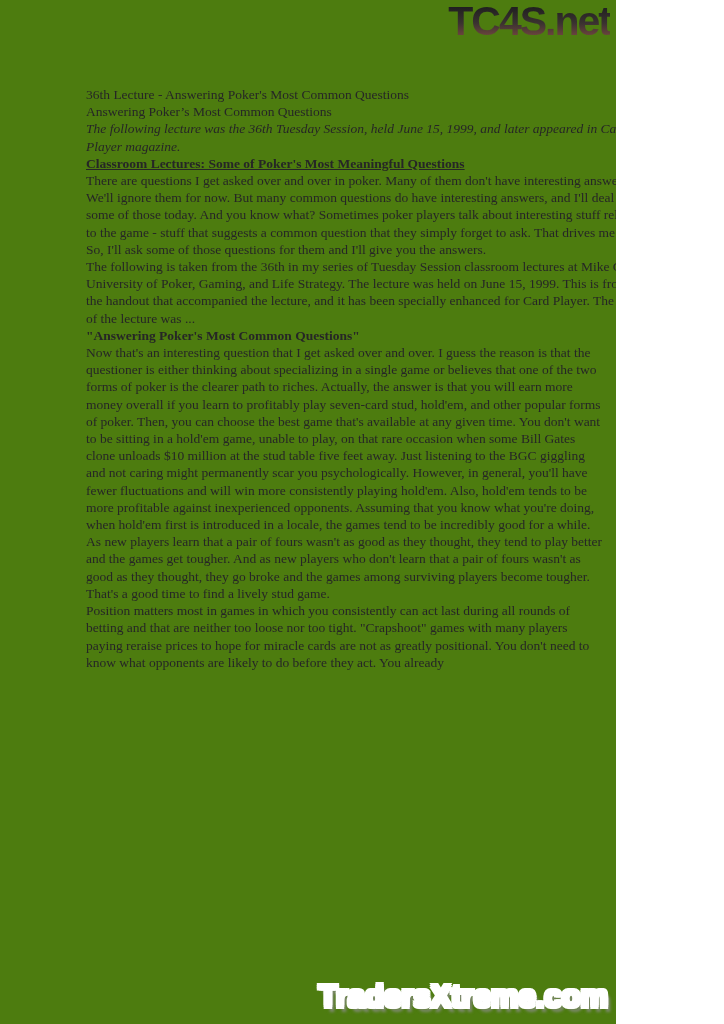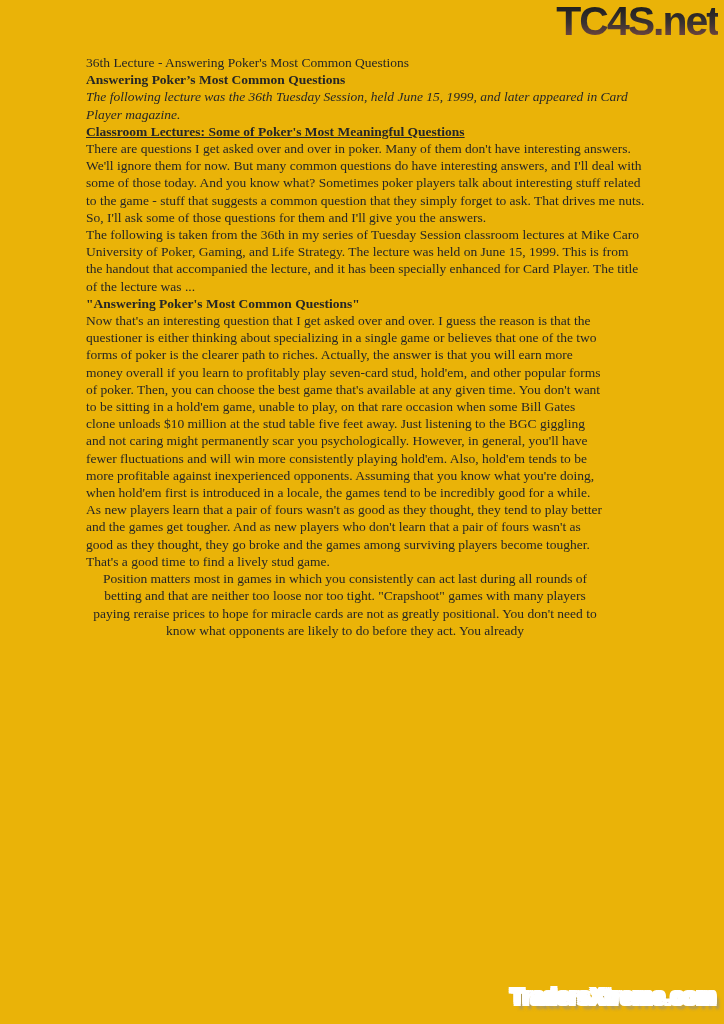--- a/index.html
+++ b/index.html
@@ -1,21 +1,21 @@
 <!DOCTYPE html>
 <html><head>
 <meta charset="utf-8">
 <style>
   * { margin: 0; padding: 0; box-sizing: border-box; }
   html, body { background: #ffffff; }
   .page {
     position: relative;
-    width: 724px;
+    width: 616px;
     height: 1024px;
-    background: #eab308;
+    background: #4d7c0f;
     overflow: hidden;
     font-family: "Liberation Serif", "DejaVu Serif", serif;
     color: #262626;
   }
 
   
   .top-logo {
     position: absolute;
     top: 0px;
     right: 6px;
@@ -31,37 +31,37 @@
     color: #3a3a3a;
     cursor: pointer;
   }
 
   
   .content {
     position: absolute;
     left: 86px;
     top: 0;
     width: 561px;
-    padding-top: 54px;
+    padding-top: 86px;
     font-size: 13.5px;
     line-height: 17.2px;
   }
   .content p { margin: 0; }
   .header-line { margin-top: 0; }
-  .doc-title { margin-top: 33px; font-weight: bold; }
+  .doc-title { margin-top: 33px; font-weight: normal; }
   .byline { font-style: italic; }
   .section-heading { margin-top: 16px; font-weight: bold; text-decoration: underline; }
   .intro-para { margin-top: 15px; }
   .source-para { margin-top: 13px; }
   .quoted-title { margin-top: 15px; font-weight: bold; }
   .question-line { margin-top: 18px; }
   .question-line .q-num { font-weight: bold; }
   .answer-para { margin-top: 15px; margin-left: 44px; width: 518px; }
   .q2-line { margin-top: 12px; }
-  .answer-2 { margin-top: 17px; text-align: center; }
+  .answer-2 { margin-top: 17px; }
 
   
   .watermark {
     position: absolute;
     left: 222px;
     top: 487px;
     font-family: "Liberation Sans", "DejaVu Sans", sans-serif;
     font-weight: bold;
     font-size: 45px;
     line-height: 46px;
@@ -77,21 +77,21 @@
       6px 7px 4px rgba(120,125,130,0.75);
   }
 
   
   .bottom-logo {
     position: absolute;
     right: 8px;
     top: 978px;
     font-family: "Liberation Sans", "DejaVu Sans", sans-serif;
     font-weight: bold;
-    font-size: 22px;
+    font-size: 31px;
     line-height: 38px;
     letter-spacing: 0px;
     color: #c25f60;
     background: linear-gradient(to bottom, #d98b8b 10%, #c55f5f 55%, #a94646 95%);
     -webkit-background-clip: text;
     background-clip: text;
     -webkit-text-fill-color: transparent;
     text-shadow:
       -2px -2px 0 #ffffff, 2px -2px 0 #ffffff, -2px 2px 0 #ffffff, 2px 2px 0 #ffffff,
       -2px 0 0 #ffffff, 2px 0 0 #ffffff, 0 -2px 0 #ffffff, 0 2px 0 #ffffff,

